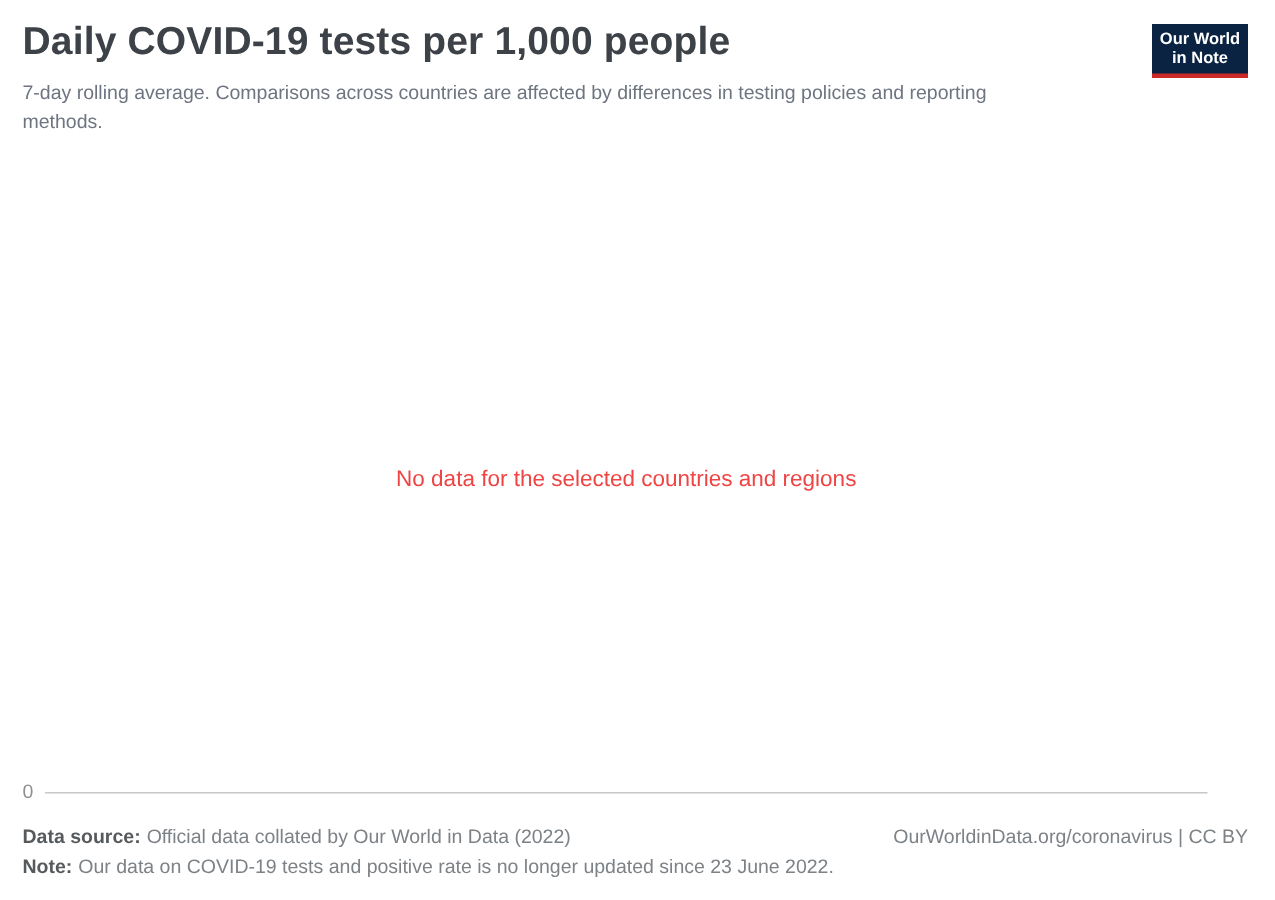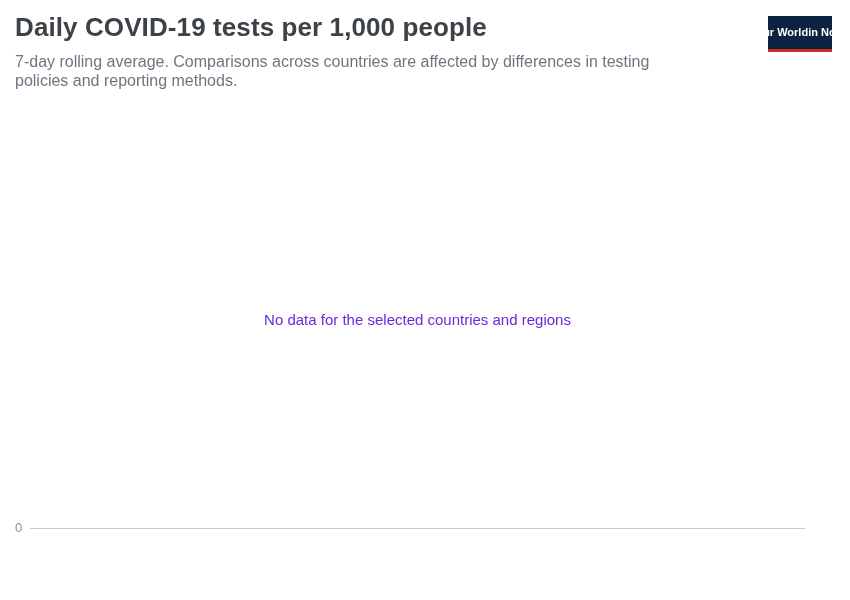--- a/index.html
+++ b/index.html
@@ -14,41 +14,41 @@
 
   
   .chart-title {
     position: absolute; left: 15px; top: 12px;
     font-family: Liberation Sans, sans-serif;
     font-size: 26px; font-weight: 700; color: #3c4247;
     letter-spacing: 0.1px; margin: 0;
   }
   .chart-subtitle {
     position: absolute; left: 15px; top: 52px; width: 675px;
-    font-size: 16px; line-height: 19px; color: #6e7581;
+    font-size: 13px; line-height: 19px; color: #6e7581;
   }
   .owid-logo {
     position: absolute; left: 768px; top: 16px;
     width: 64px; height: 33px;
     background: #0a2342;
     border-bottom: 3px solid #cc2a26;
-    display: flex; flex-direction: row;
+    display: flex; flex-direction: column;
     align-items: center; justify-content: center;
     cursor: pointer;
   }
   .owid-logo span {
     color: #ffffff; font-size: 11px; font-weight: 700; line-height: 13px;
     white-space: nowrap;
   }
 
   
   .no-data-message {
     position: absolute; left: 30px; width: 775px; top: 311px;
     text-align: center;
-    font-size: 15px; color: #6d28d9;
+    font-size: 15px; color: #ef4444;
   }
   .y-axis-tick {
     position: absolute; left: 15px; top: 520px;
     font-size: 13px; line-height: 16px; color: #8f8f8f;
   }
   .x-axis-line {
     position: absolute; left: 30px; top: 528px; width: 775px; height: 0;
     border-top: 1px solid #c8c8c8;
   }
 
@@ -77,15 +77,24 @@
 
   <div class="chart-subtitle">7-day rolling average. Comparisons across countries are affected by differences in testing policies and reporting methods.</div>
 
   <div class="no-data-message">No data for the selected countries and regions</div>
 
   <div class="y-axis-tick">0</div>
 
   <div class="x-axis-line"></div>
 
   <div class="footer">
+    <div class="footer-row">
+      <div>
+        <span class="ft-label">Data source:</span><span>Official data collated by Our World in Data (2022)</span>
+      </div>
+      <a class="footer-link">OurWorldinData.org/coronavirus | CC BY</a>
+    </div>
+    <div>
+      <span class="ft-label">Note:</span><span>Our data on COVID-19 tests and positive rate is no longer updated since 23 June 2022.</span>
+    </div>
   </div>
 
 </div>
 
 </body></html>

